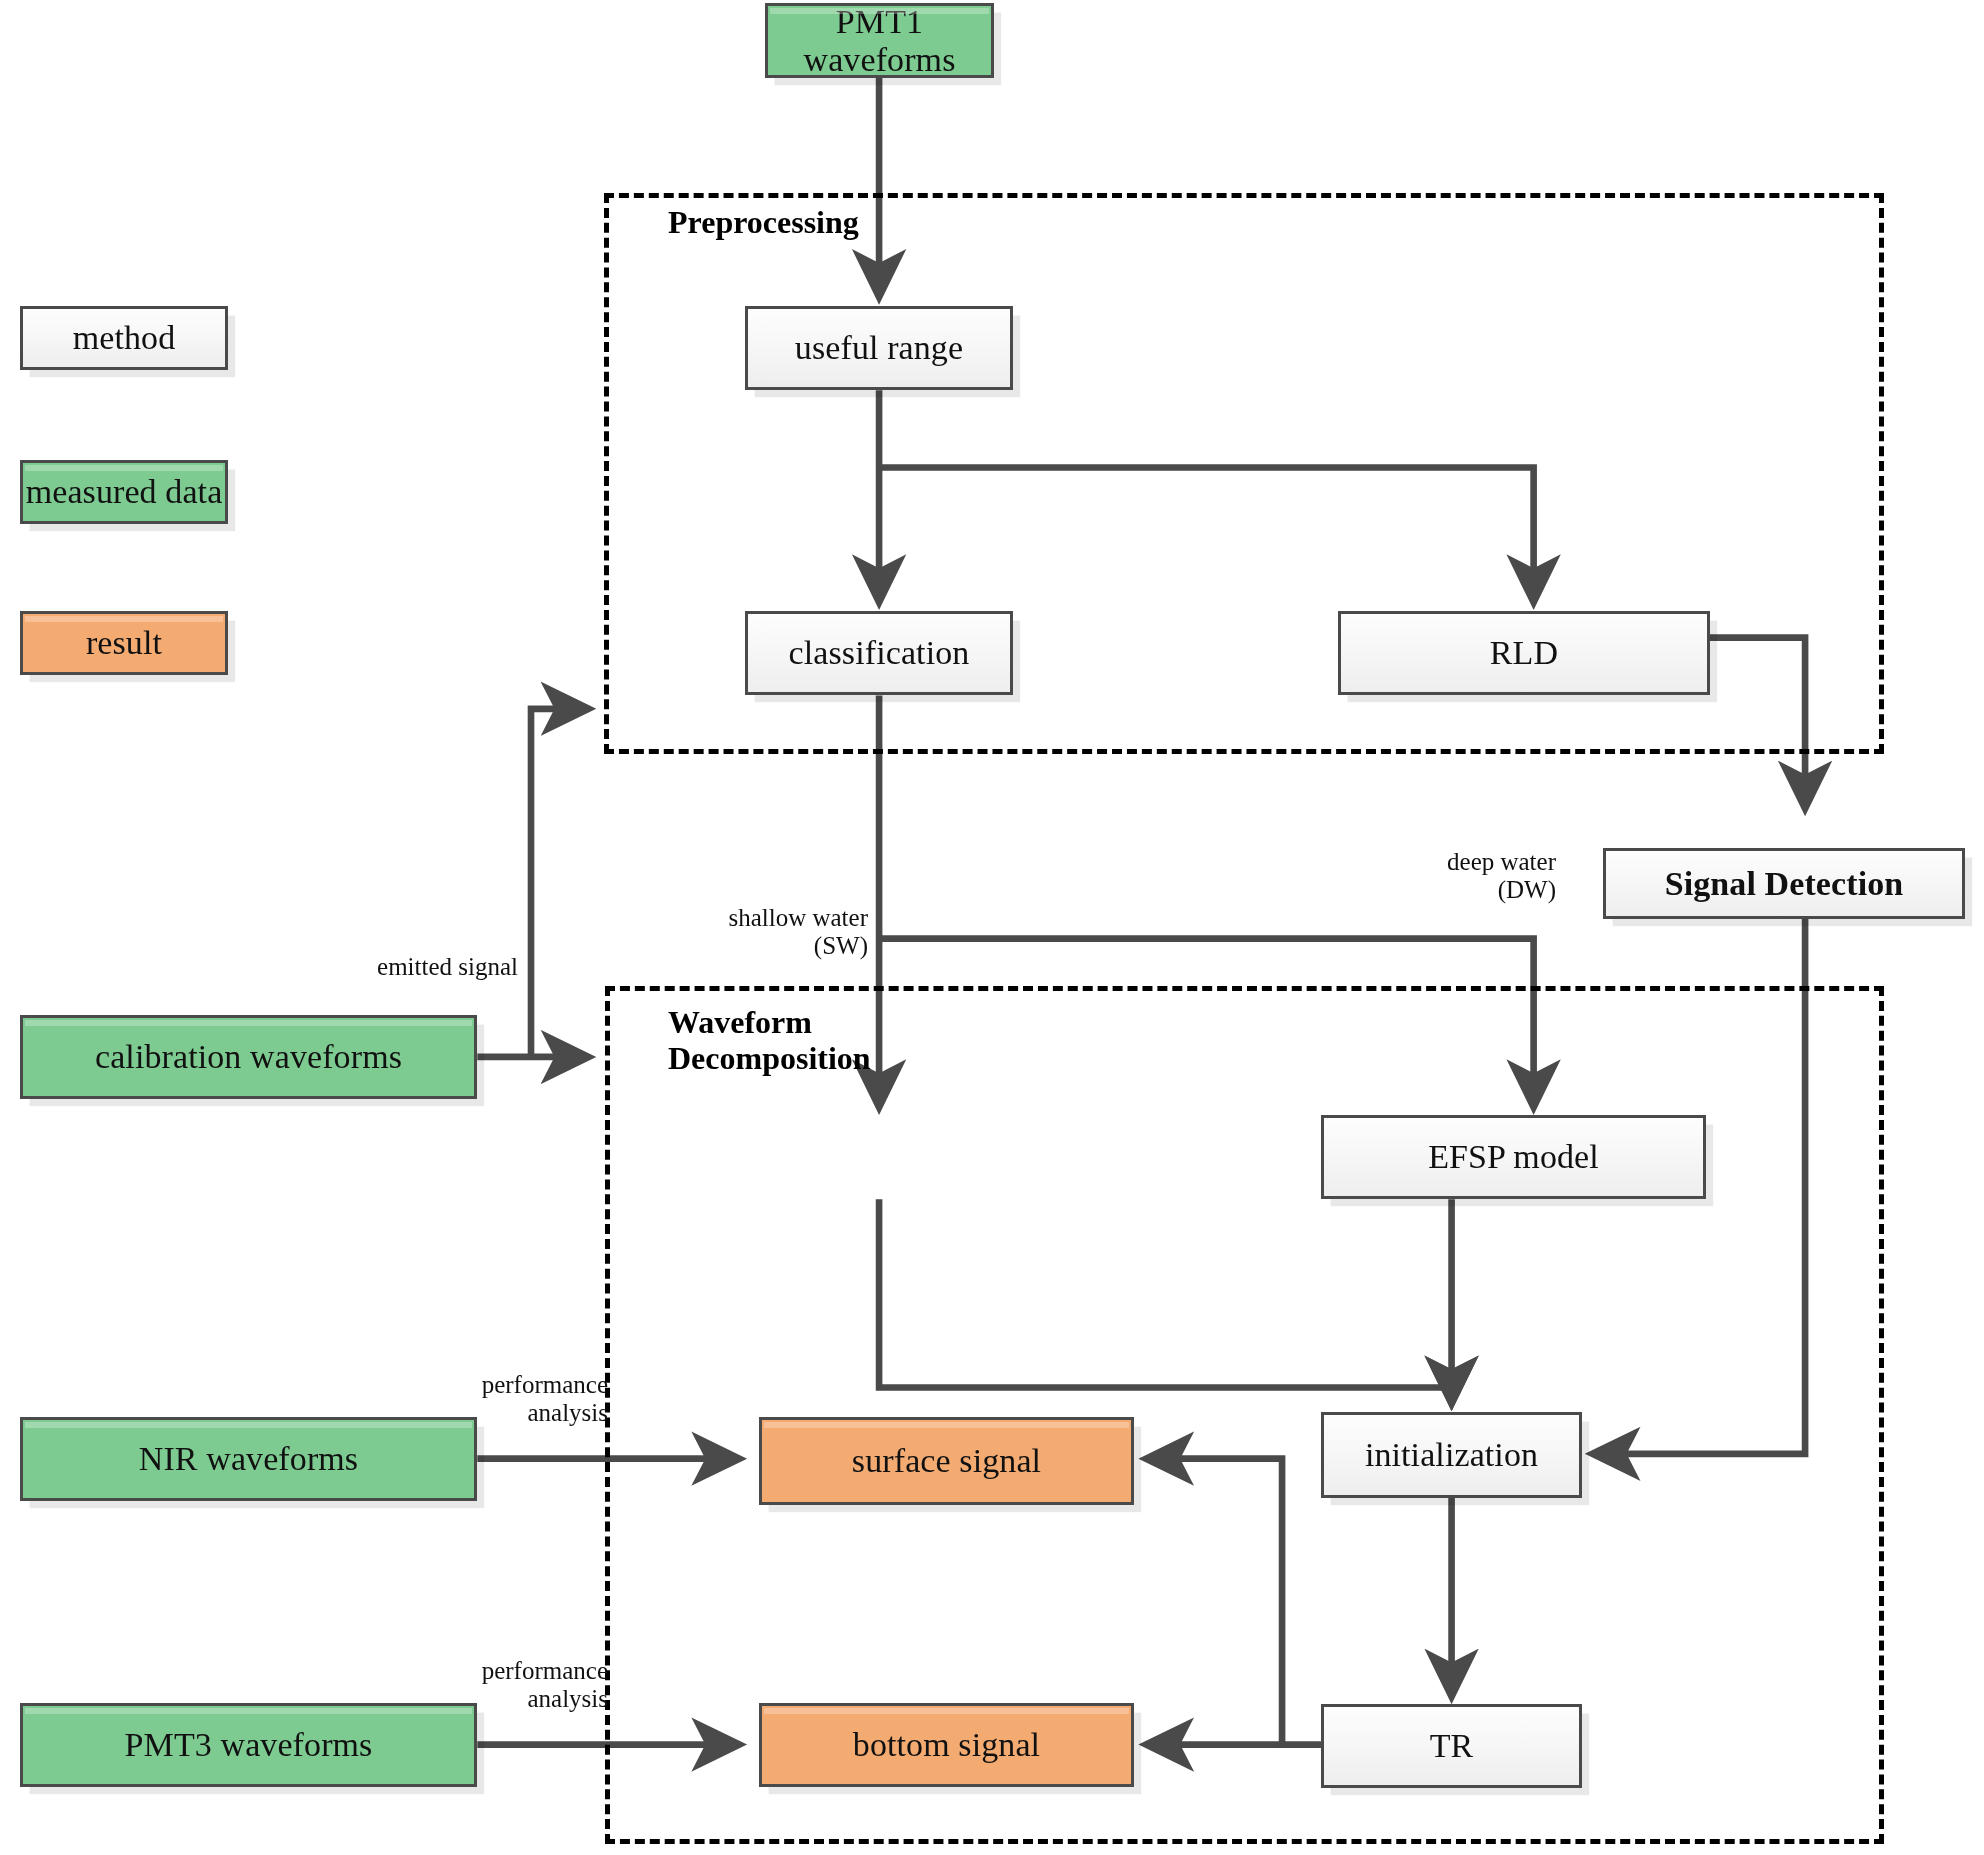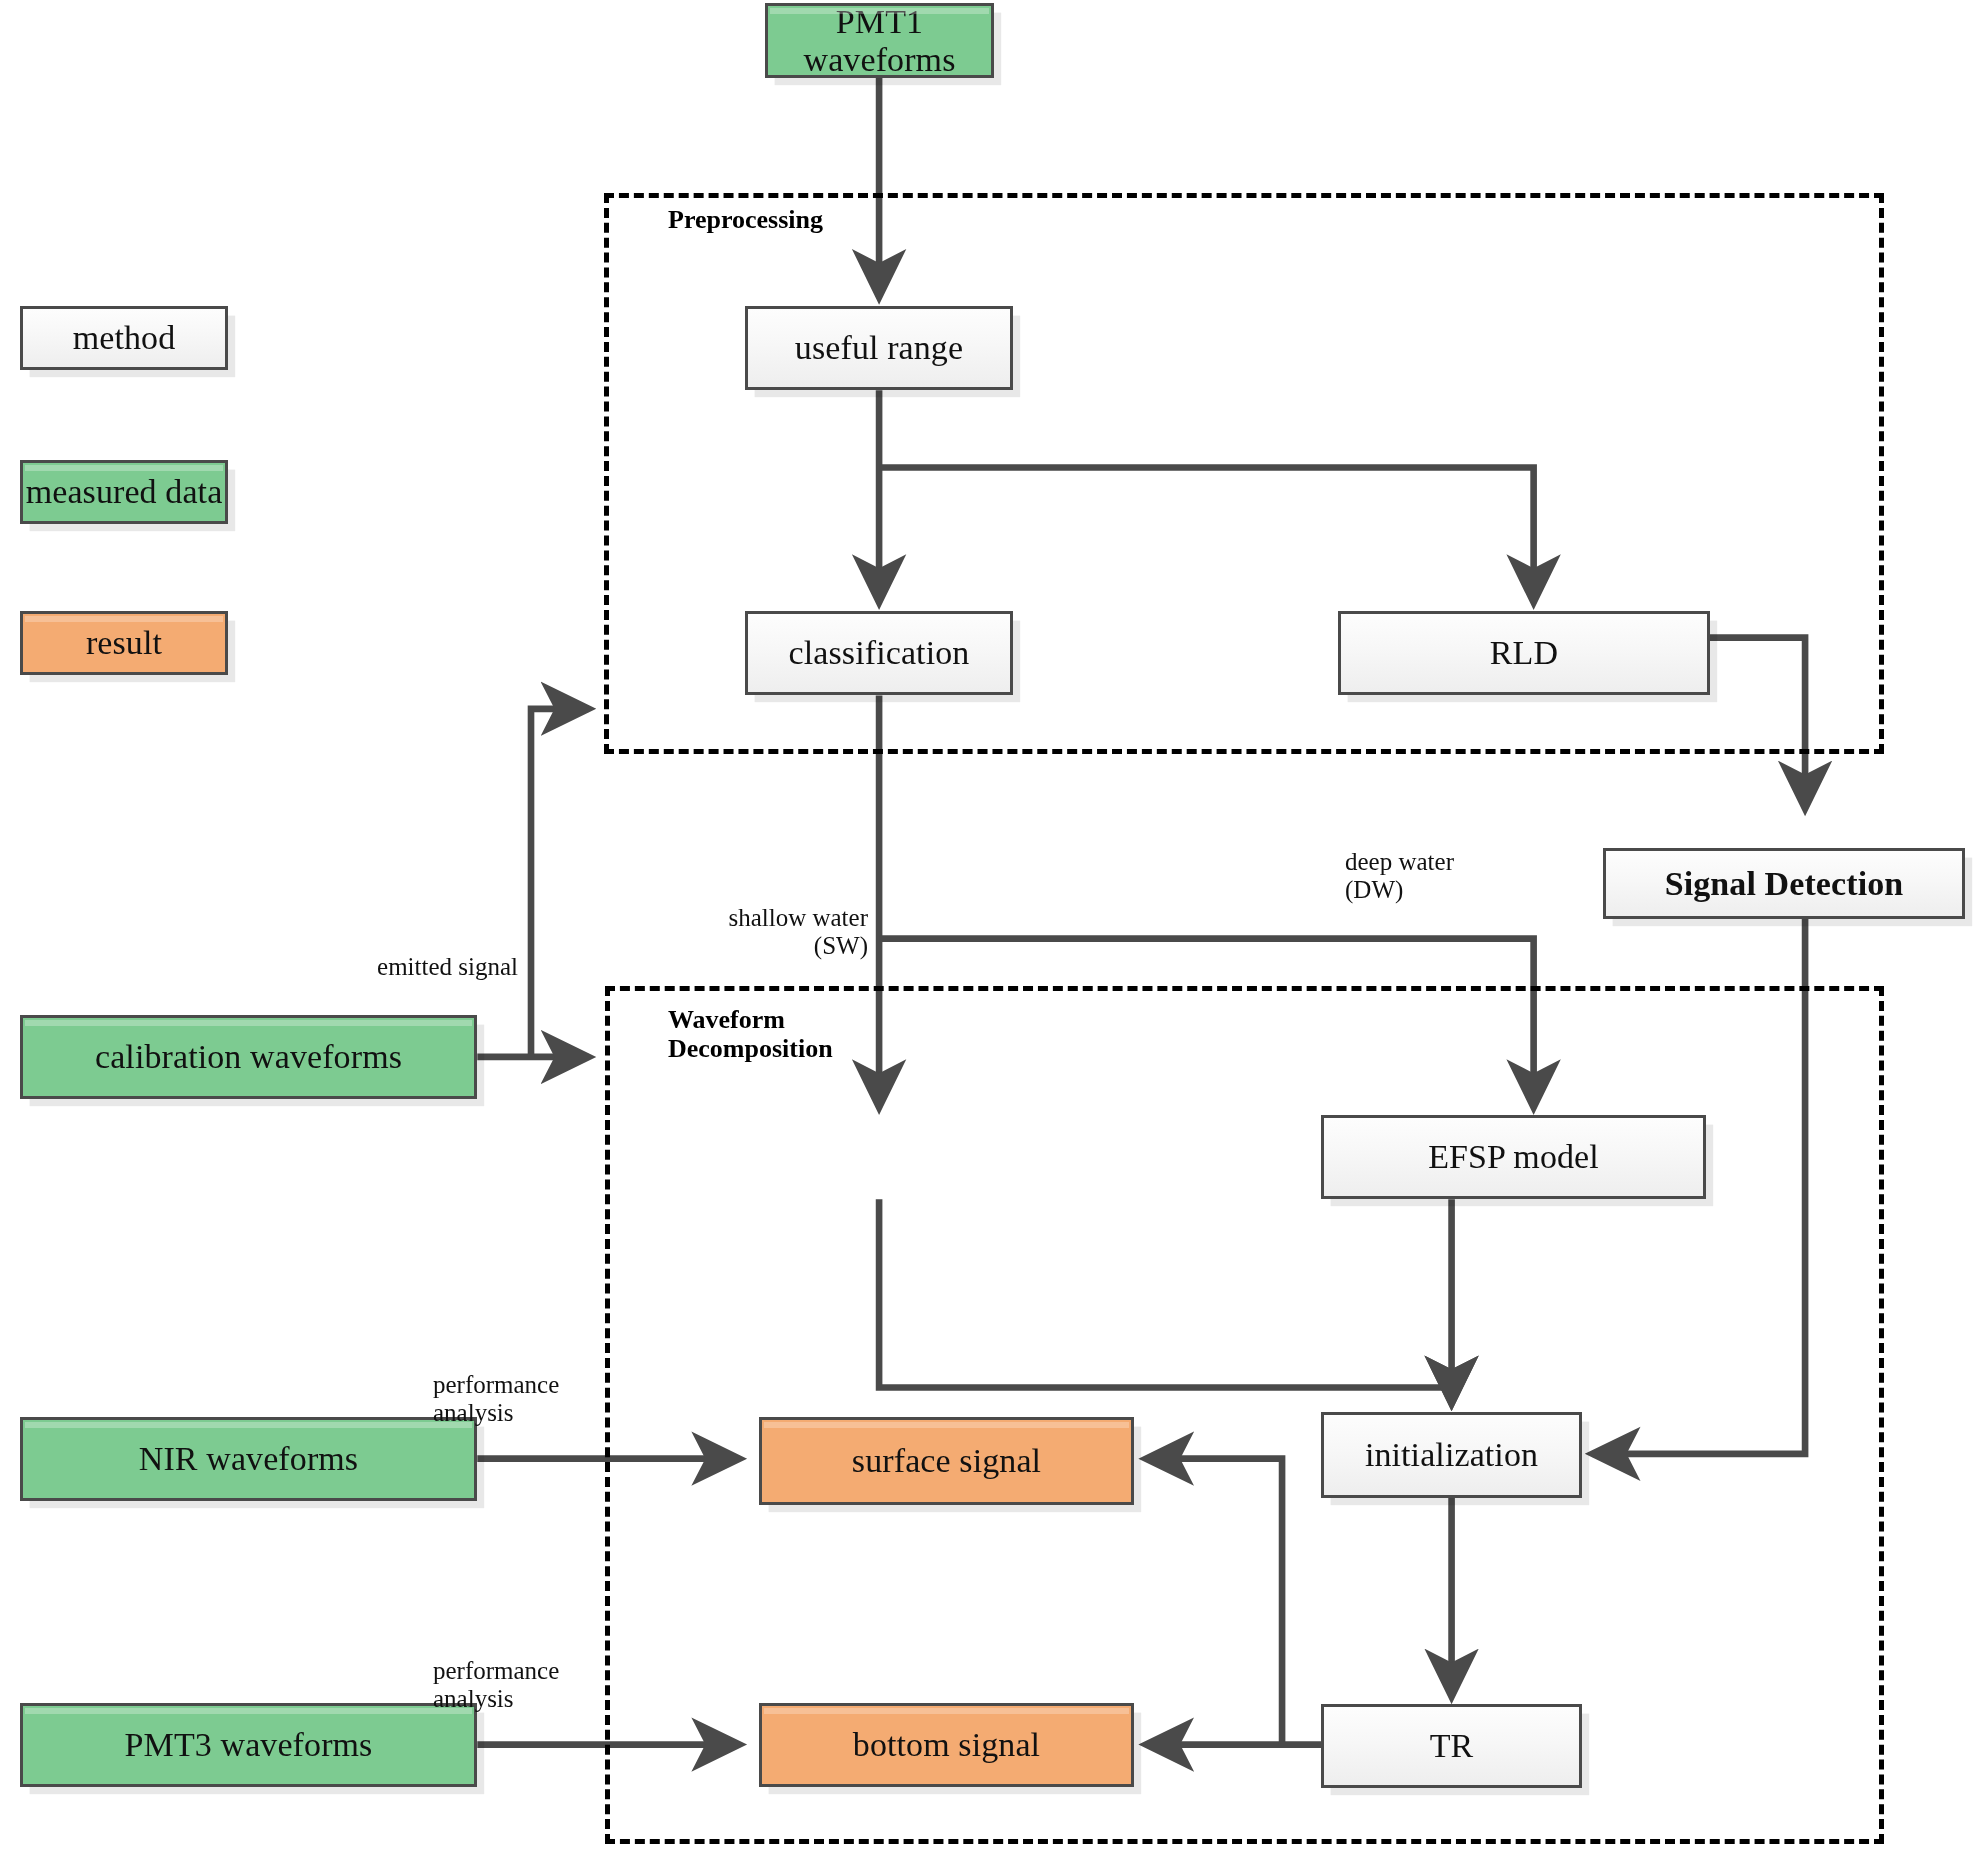--- a/index.html
+++ b/index.html
@@ -49,38 +49,38 @@
   .group{
     position:absolute;
     box-sizing:border-box;
     border:5.4px dashed #000000;
     background:transparent;
     z-index:1;
   }
   .group-title{
     position:absolute;
     font-weight:bold;
-    font-size:26px;
+    font-size:32px;
     color:#000000;
     line-height:1.12;
     white-space:pre-line;
     z-index:6;
   }
 
   
   .edge-label{
     position:absolute;
     font-size:25px;
     color:#111111;
     line-height:1.12;
     white-space:pre-line;
     z-index:7;
     background:transparent;
   }
-  .edge-label.c{text-align:left;}
+  .edge-label.c{text-align:right;}
   .edge-label.r{text-align:right;}
 </style>
 </head>
 <body>
 
 <div id="stage">
 
   <svg class="edges" viewBox="0 0 3290 3075" xmlns="http://www.w3.org/2000/svg">
     <defs>
       <marker id="ah" markerWidth="9" markerHeight="9" refX="7.2" refY="4.5" orient="auto" markerUnits="strokeWidth">

